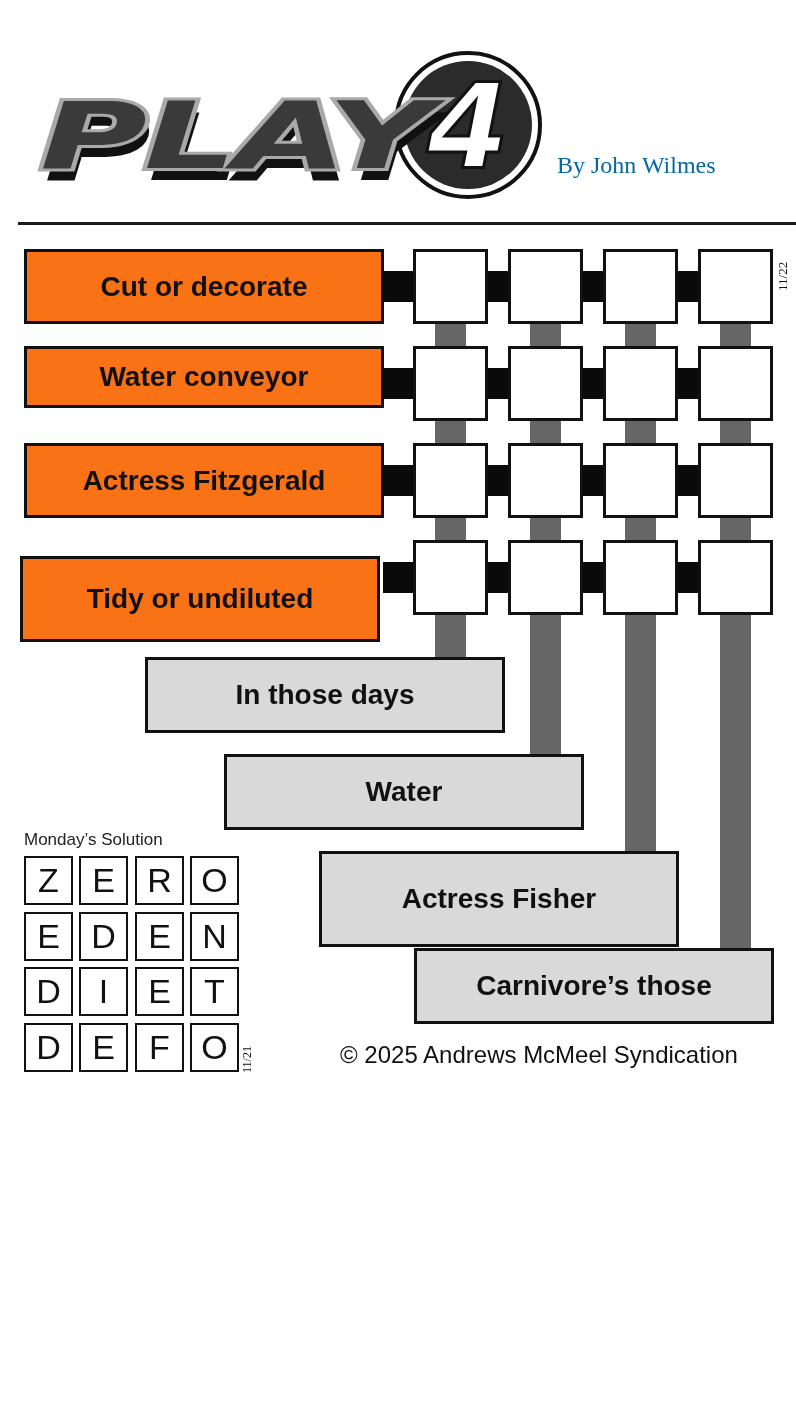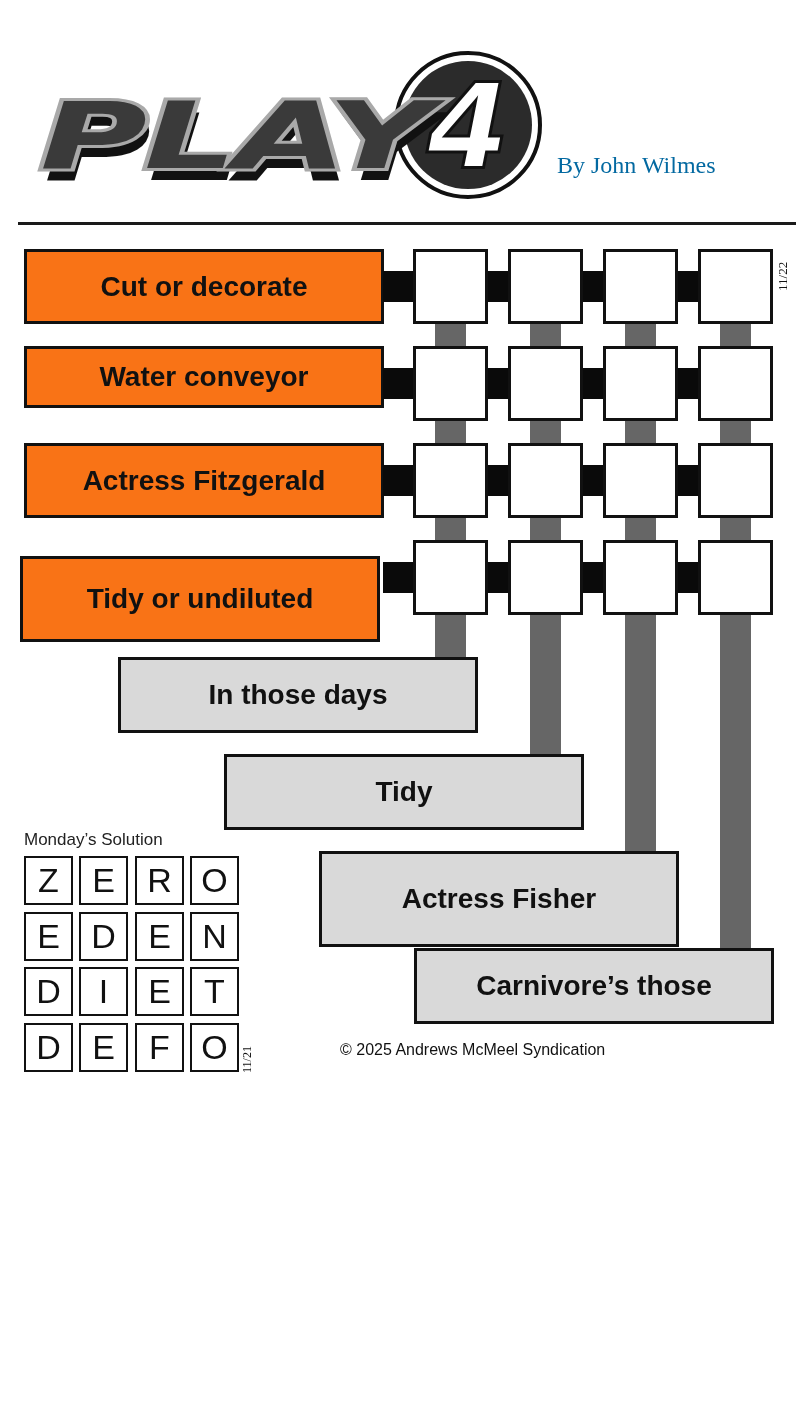--- a/index.html
+++ b/index.html
@@ -21,21 +21,21 @@
             box-sizing: border-box; background: #fff; }
     .hbar { position: absolute; background: #0a0a0a; }
     .vbar { position: absolute; background: #666666; }
     
     .sol-title { left: 24px; top: 830px; font-size: 17px; color: #222; }
     .sol-cell { position: absolute; width: 49px; height: 49px; border: 2.5px solid #111;
                 box-sizing: border-box; display: flex; align-items: center; justify-content: center;
                 font-size: 34px; color: #111; background: #fff; }
     .date-sol { font-family: "Liberation Serif", serif; font-size: 12px;
                 transform: rotate(-90deg); transform-origin: left top; left: 240px; top: 1073px; }
-    .copyright { left: 340px; top: 1041px; font-size: 16px; color: #111; }
+    .copyright { left: 340px; top: 1041px; font-size: 24px; color: #111; }
   </style>
 </head>
 <body>
 
 <div class="abs logo-wrap">
   <svg width="510" height="155" viewBox="0 0 510 155">
 
     <circle cx="432" cy="75" r="72" fill="#fff" stroke="#111" stroke-width="4"></circle>
     <circle cx="432" cy="75" r="64" fill="#2b2b2b"></circle>
     <text x="432" y="118" text-anchor="middle" font-family="DejaVu Sans, sans-serif" font-weight="bold" font-style="italic" font-size="118" fill="#ffffff" stroke="#111" stroke-width="3">4</text>
@@ -83,22 +83,22 @@
     <div class="cell" style="left: 698px; top: 443px;"></div>
     <div class="clue" style="left: 20px; top: 540px; width: 360px; height: 86px; margin-top: 16px;">Tidy or undiluted</div>
     <div class="hbar" style="left: 383px; top: 562px; width: 32px; height: 31px;"></div>
     <div class="hbar" style="left: 488px; top: 562px; width: 22px; height: 31px;"></div>
     <div class="hbar" style="left: 583px; top: 562px; width: 22px; height: 31px;"></div>
     <div class="hbar" style="left: 678px; top: 562px; width: 22px; height: 31px;"></div>
     <div class="cell" style="left: 413px; top: 540px;"></div>
     <div class="cell" style="left: 508px; top: 540px;"></div>
     <div class="cell" style="left: 603px; top: 540px;"></div>
     <div class="cell" style="left: 698px; top: 540px;"></div>
-    <div class="clue down" style="left: 118px; top: 657px; width: 360px; height: 76px;">In those days</div>
-    <div class="clue down" style="left: 224px; top: 754px; width: 360px; height: 76px;">Tidy</div>
+    <div class="clue down" style="left: 145px; top: 657px; width: 360px; height: 76px;">In those days</div>
+    <div class="clue down" style="left: 224px; top: 754px; width: 360px; height: 76px;">Water</div>
     <div class="clue down" style="left: 319px; top: 851px; width: 360px; height: 96px;">Actress Fisher</div>
     <div class="clue down" style="left: 414px; top: 948px; width: 360px; height: 76px;">Carnivore’s those</div>
   </div>
 
 <div class="abs sol-title">Monday’s Solution</div>
 <div id="solution">
     <div class="sol-cell" style="left: 24px; top: 856px;">Z</div>
     <div class="sol-cell" style="left: 79px; top: 856px;">E</div>
     <div class="sol-cell" style="left: 135px; top: 856px;">R</div>
     <div class="sol-cell" style="left: 190px; top: 856px;">O</div>

